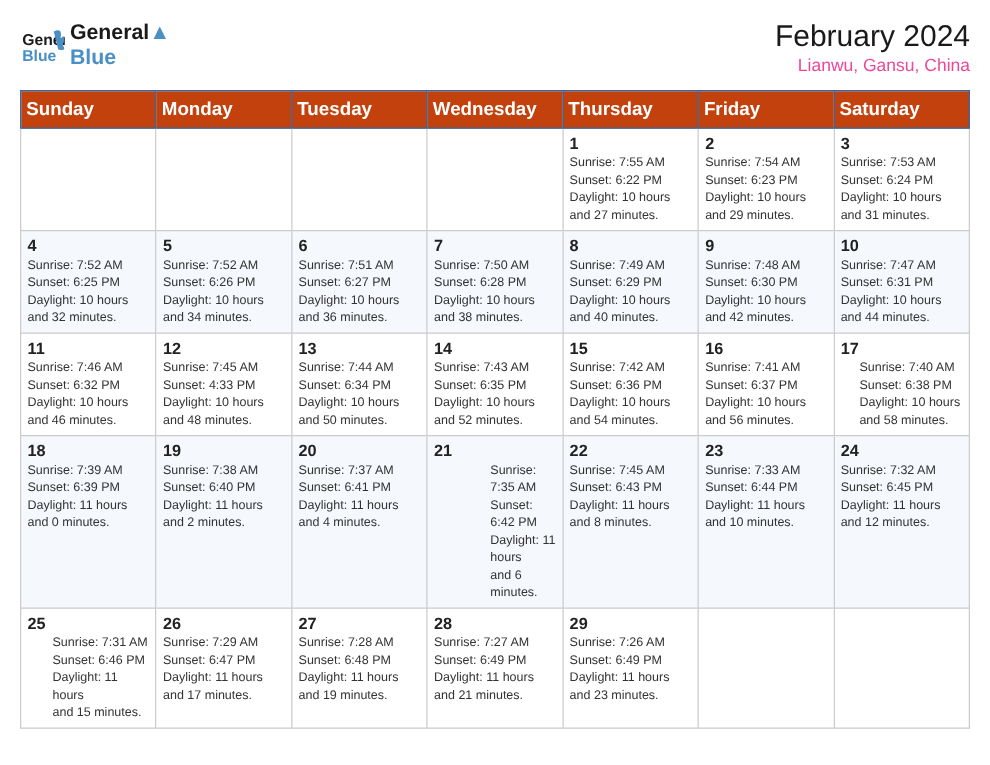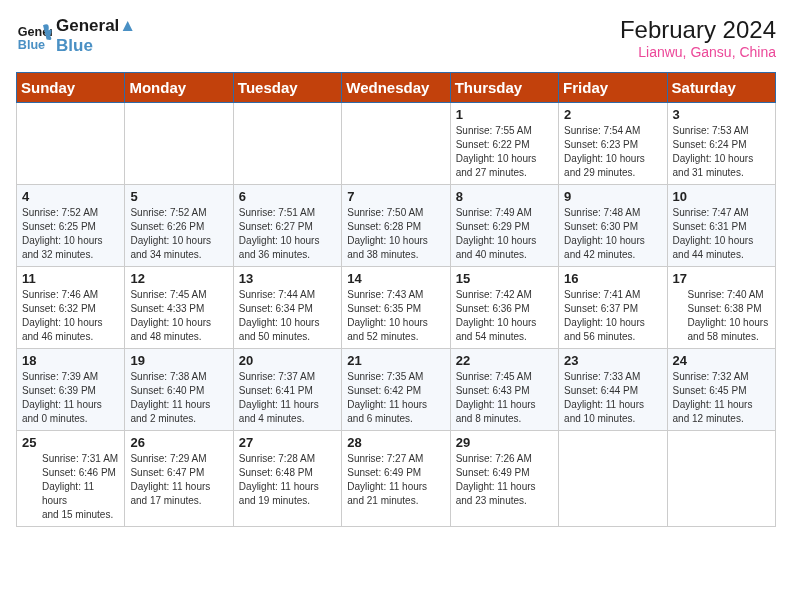--- a/index.html
+++ b/index.html
@@ -259,21 +259,21 @@
         </td>
         <td>
           <span class="day-num">20</span>
           <div class="day-info" style="white-space: pre-line;">Sunrise: 7:37 AM
 Sunset: 6:41 PM
 Daylight: 11 hours
 and 4 minutes.</div>
         </td>
         <td>
           <span class="day-num">21</span>
-          <div class="day-info" style="white-space: pre-line;">Sunrise: 7:35 AM
+          <div class="day-info" style="white-space: pre-line; margin-left: 45px;">Sunrise: 7:35 AM
 Sunset: 6:42 PM
 Daylight: 11 hours
 and 6 minutes.</div>
         </td>
         <td>
           <span class="day-num">22</span>
           <div class="day-info" style="white-space: pre-line;">Sunrise: 7:45 AM
 Sunset: 6:43 PM
 Daylight: 11 hours
 and 8 minutes.</div>

